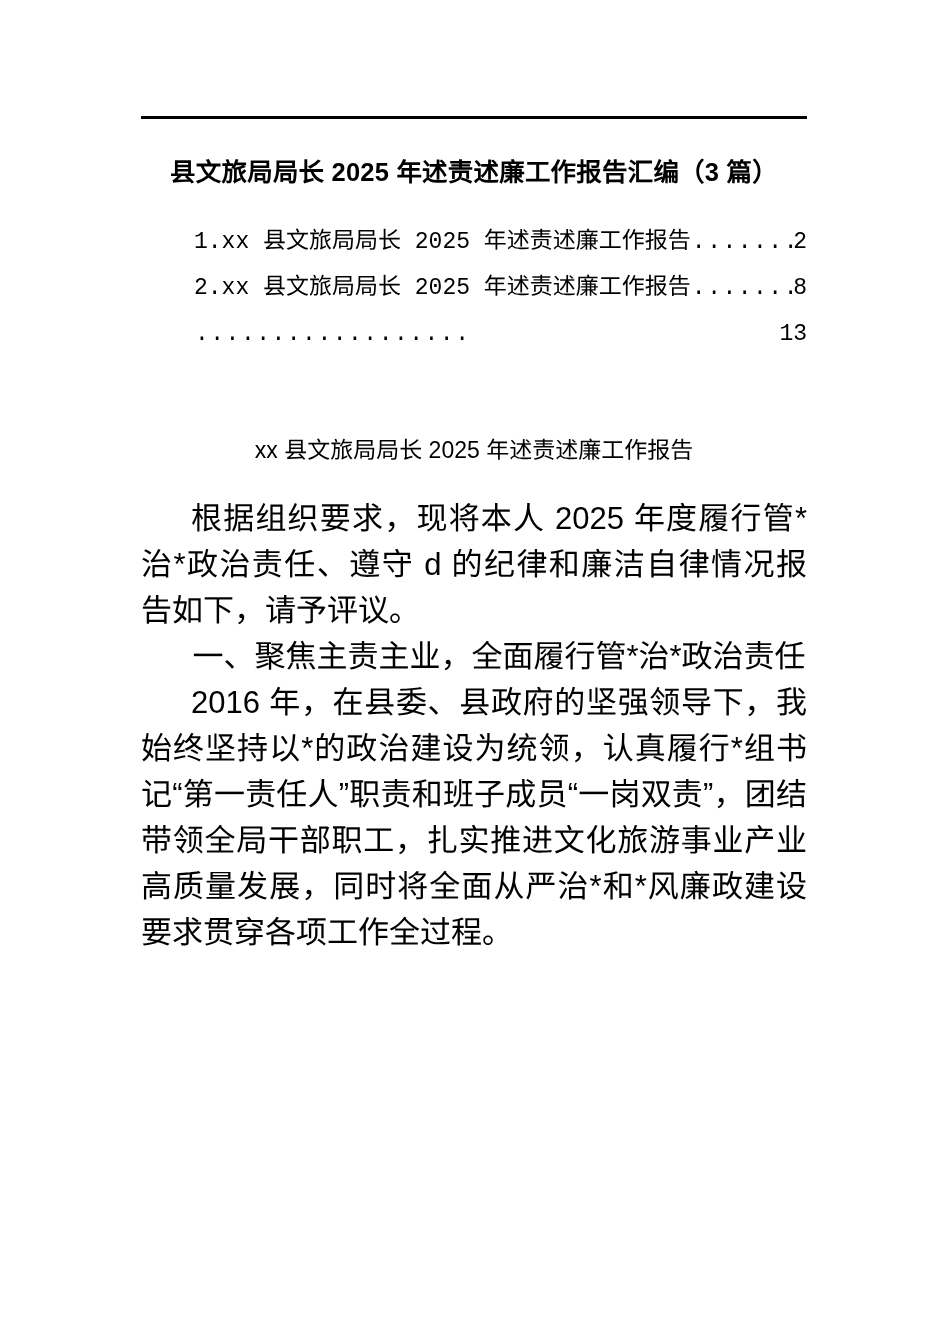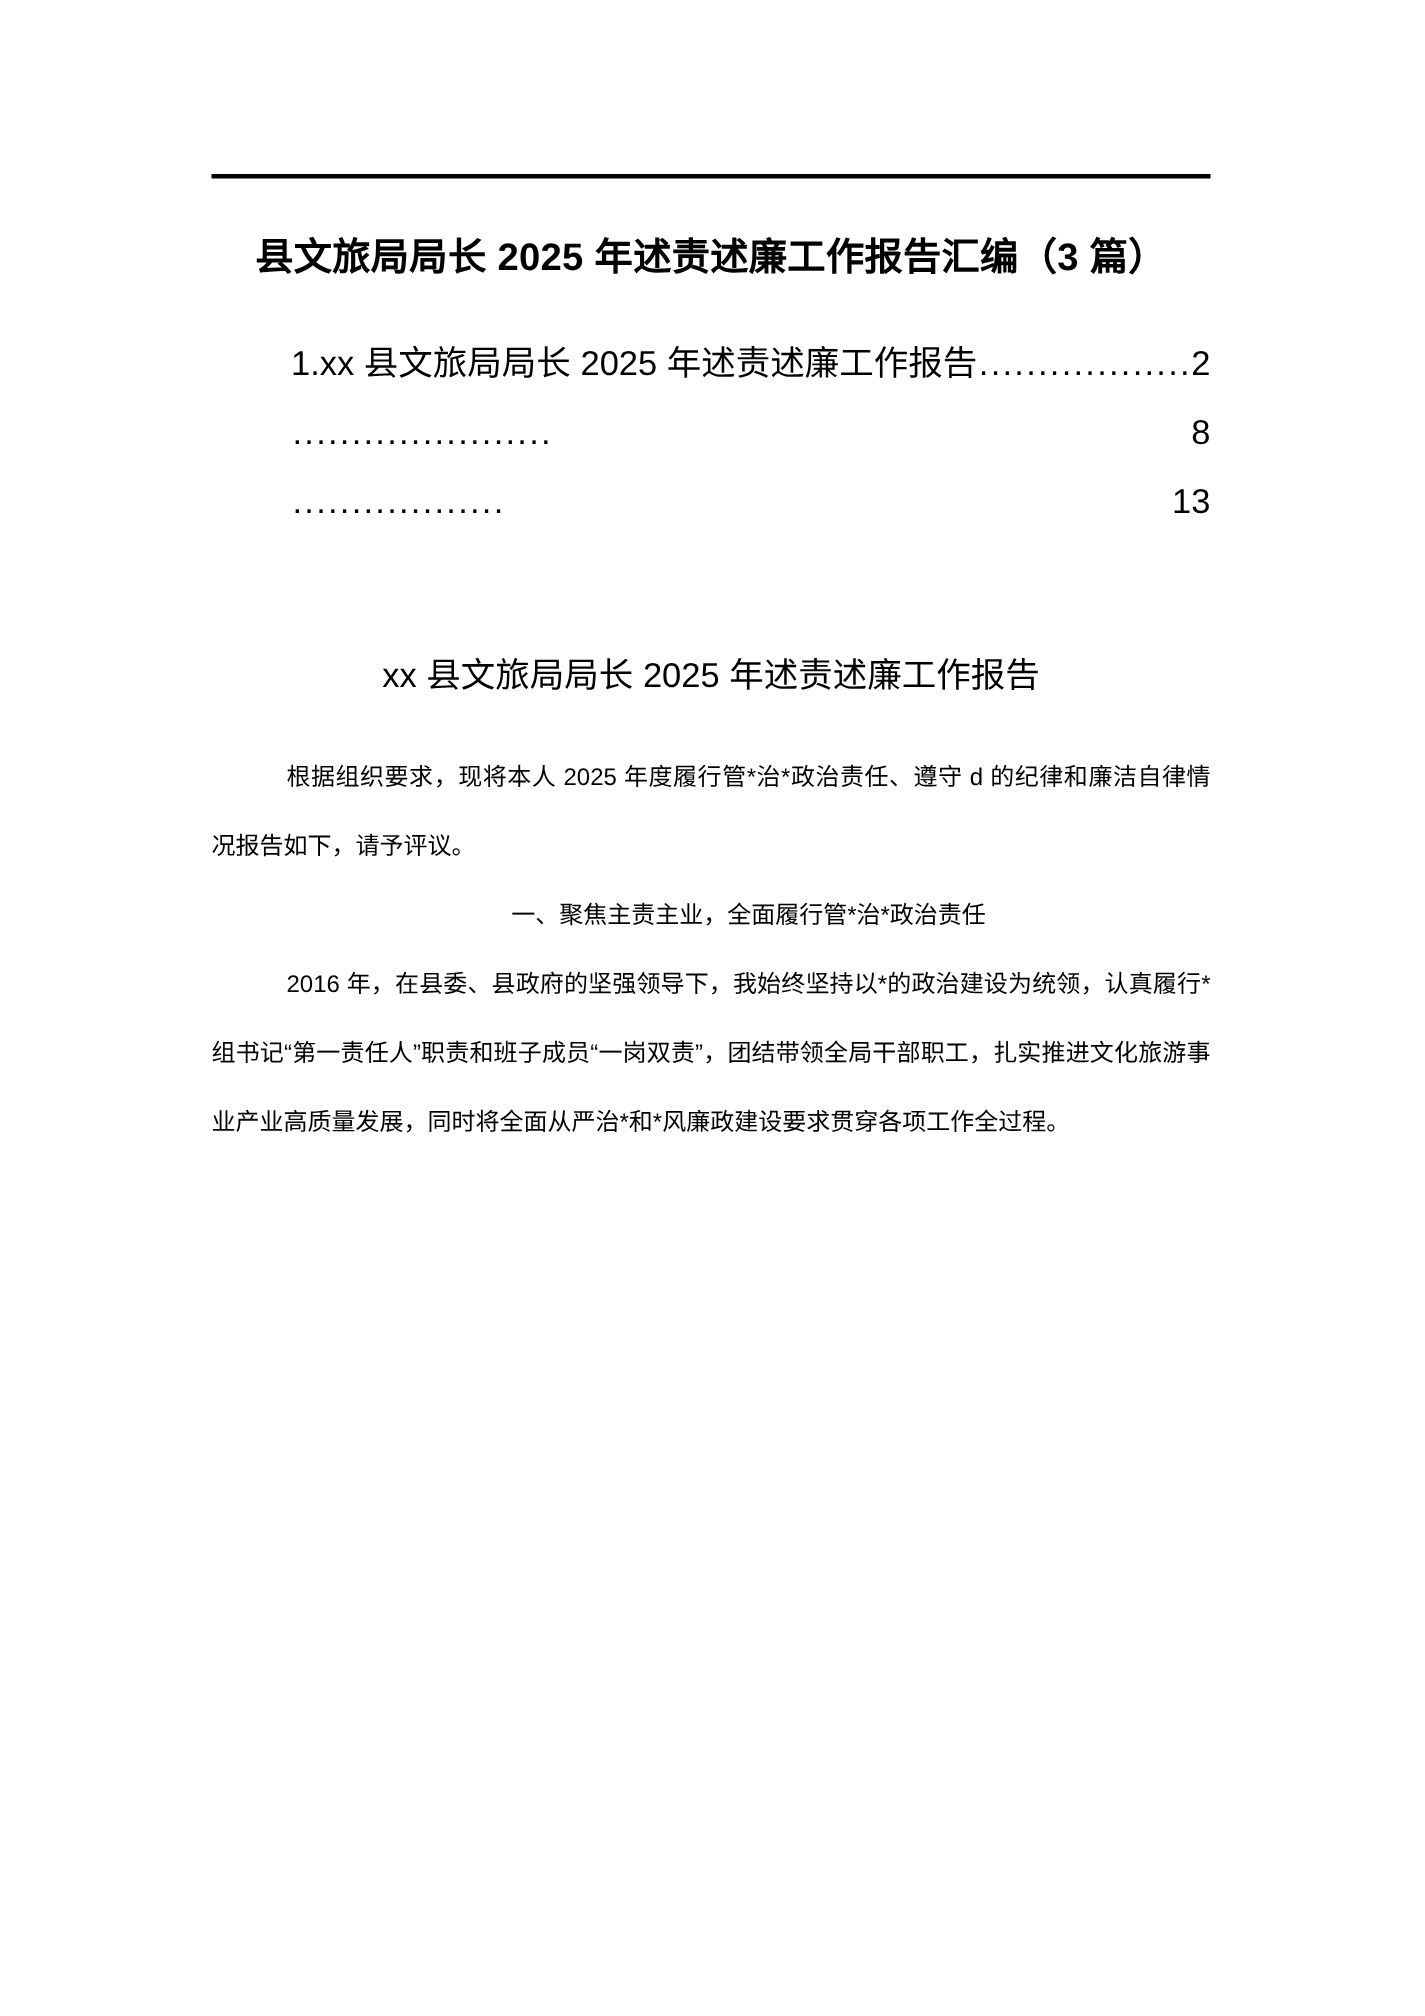--- a/index.html
+++ b/index.html
@@ -64,20 +64,21 @@
     margin: 0;
     padding-top: 22px;
   }
 
   
   .toc {
     margin: 0;
     padding: 0;
     list-style: none;
     padding-top: 24px;
+    font-family: Liberation Mono, monospace;
   }
 
   .toc-entry {
     display: flex;
     align-items: baseline;
     font-size: 23px;
     line-height: 46px;
     padding-left: 53px;
     white-space: nowrap;
   }
@@ -110,21 +111,21 @@
     padding-top: 70px;
     white-space: nowrap;
   }
 
   
   .body-block {
     padding-top: 23px;
   }
 
   p.para {
-    font-size: 16px;
+    font-size: 31px;
     line-height: 46px;
     margin: 0;
     text-align: justify;
     text-justify: inter-ideograph;
     text-indent: 50px;
     word-break: break-all;
   }
 
   p.para.indent-wide {
     text-indent: 56px;
@@ -148,20 +149,21 @@
 
     <ul class="toc">
 
       <li class="toc-entry">
         <span class="toc-label">1.xx 县文旅局局长 2025 年述责述廉工作报告</span>
         <span class="toc-dots">......................</span>
         <span class="toc-page">2</span>
       </li>
 
       <li class="toc-entry">
+        <span class="toc-label">2.xx 县文旅局局长 2025 年述责述廉工作报告</span>
         <span class="toc-dots">......................</span>
         <span class="toc-page">8</span>
       </li>
 
       <li class="toc-entry">
         <span class="toc-dots">..................</span>
         <span class="toc-page">13</span>
       </li>
 
     </ul>

